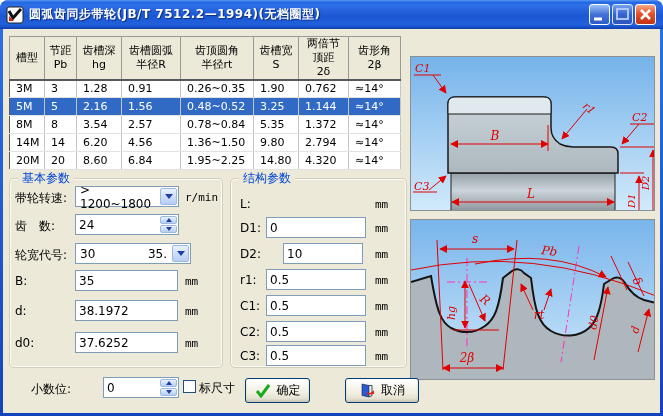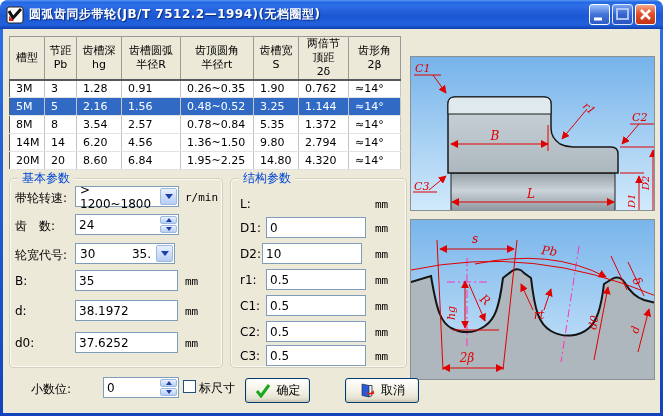--- a/index.html
+++ b/index.html
@@ -298,21 +298,21 @@
         <span class="spin-b">
             <span class="tri-up"></span>
           </span>
         <span class="spin-b">
             <span class="tri-dn"></span>
           </span>
       </span>
     </div>
 
     <span class="lbl" style="left:12px; top:218px;">轮宽代号:</span>
-    <div class="combo" style="left:72px; top:214px; width:100px;">
+    <div class="combo" style="left:72px; top:214px; width:116px;">
       <span class="combo-text">
         <span>30</span>
         <span>35.</span>
       </span>
       <span class="combo-btn">
           <span class="chev-down"></span>
         </span>
     </div>
 
     <span class="lbl" style="left:12px; top:245px;">B:</span>
@@ -329,21 +329,21 @@
 
     <div class="groupbox" style="left:227px; top:149px; width:177px; height:190px;">
       <span class="gb-title">结构参数</span>
     </div>
     <span class="lbl" style="left:237px; top:168px;">L:</span>
     <span class="unit" style="left:372px; top:169px;">mm</span>
     <span class="lbl" style="left:237px; top:192px;">D1:</span>
     <input class="field" style="left: 263px; top: 188px; width: 100px;" value="0">
     <span class="unit" style="left:372px; top:193px;">mm</span>
     <span class="lbl" style="left:237px; top:218px;">D2:</span>
-    <input class="field" style="left: 259px; top: 214px; width: 100px;" value="10">
+    <input class="field" style="left: 280px; top: 214px; width: 80px;" value="10">
     <span class="unit" style="left:372px; top:219px;">mm</span>
     <span class="lbl" style="left:237px; top:244px;">r1:</span>
     <input class="field" style="left: 263px; top: 240px; width: 100px;" value="0.5">
     <span class="unit" style="left:372px; top:245px;">mm</span>
     <span class="lbl" style="left:237px; top:270px;">C1:</span>
     <input class="field" style="left: 263px; top: 266px; width: 100px;" value="0.5">
     <span class="unit" style="left:372px; top:271px;">mm</span>
     <span class="lbl" style="left:237px; top:296px;">C2:</span>
     <input class="field" style="left: 263px; top: 292px; width: 100px;" value="0.5">
     <span class="unit" style="left:372px; top:297px;">mm</span>

